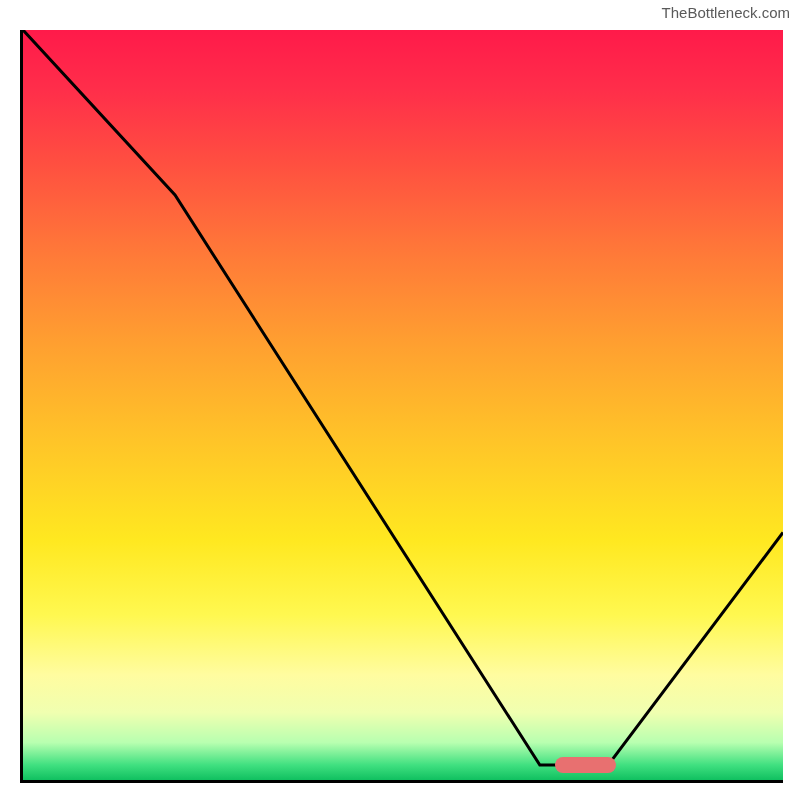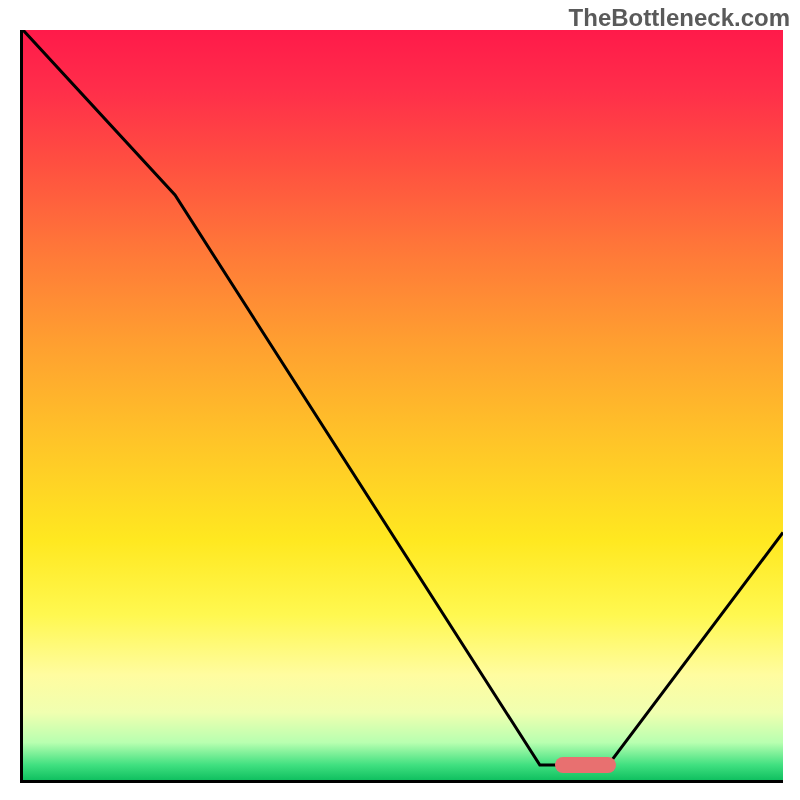--- a/index.html
+++ b/index.html
@@ -12,22 +12,22 @@
   }
   .container {
     position: relative;
     width: 800px;
     height: 800px;
   }
   .watermark {
     position: absolute;
     top: 4px;
     right: 10px;
-    font-size: 24px;
-    font-weight: bold;
+    font-size: 15px;
+    font-weight: normal;
     color: #5a5a5a;
     z-index: 10;
   }
   .plot-area {
     position: absolute;
     top: 30px;
     left: 20px;
     width: 760px;
     height: 750px;
     border-left: 3px solid #000;

